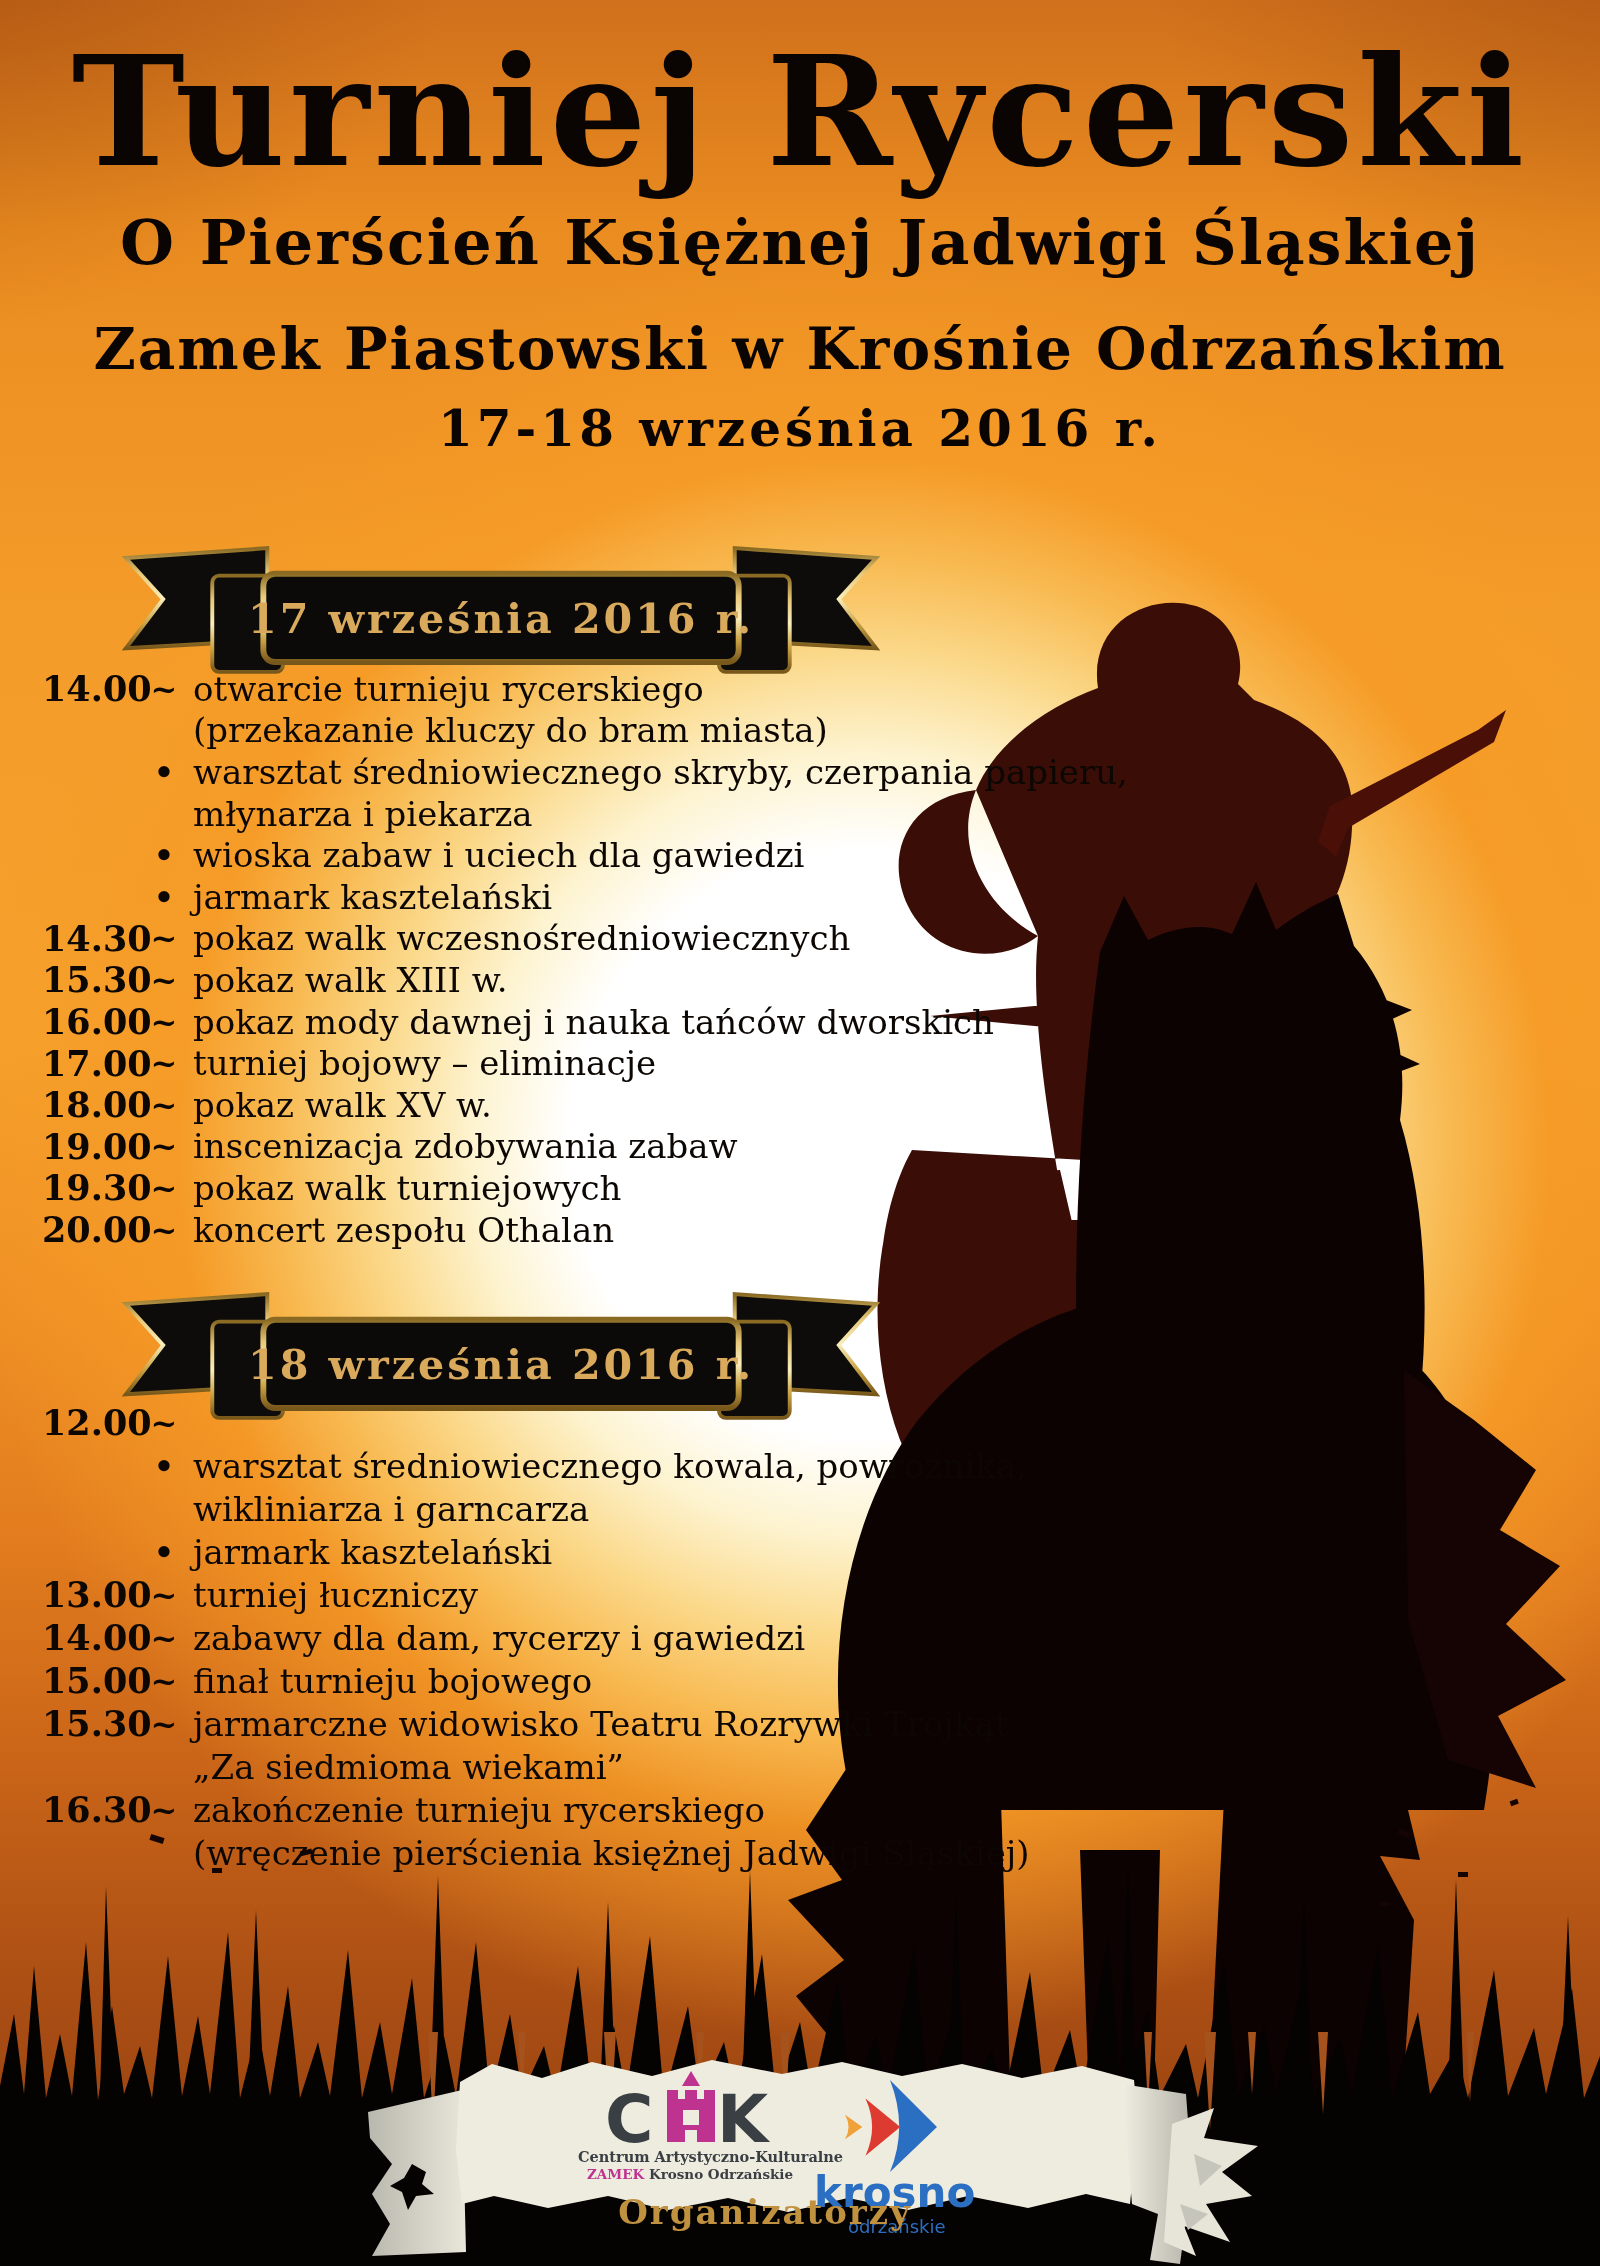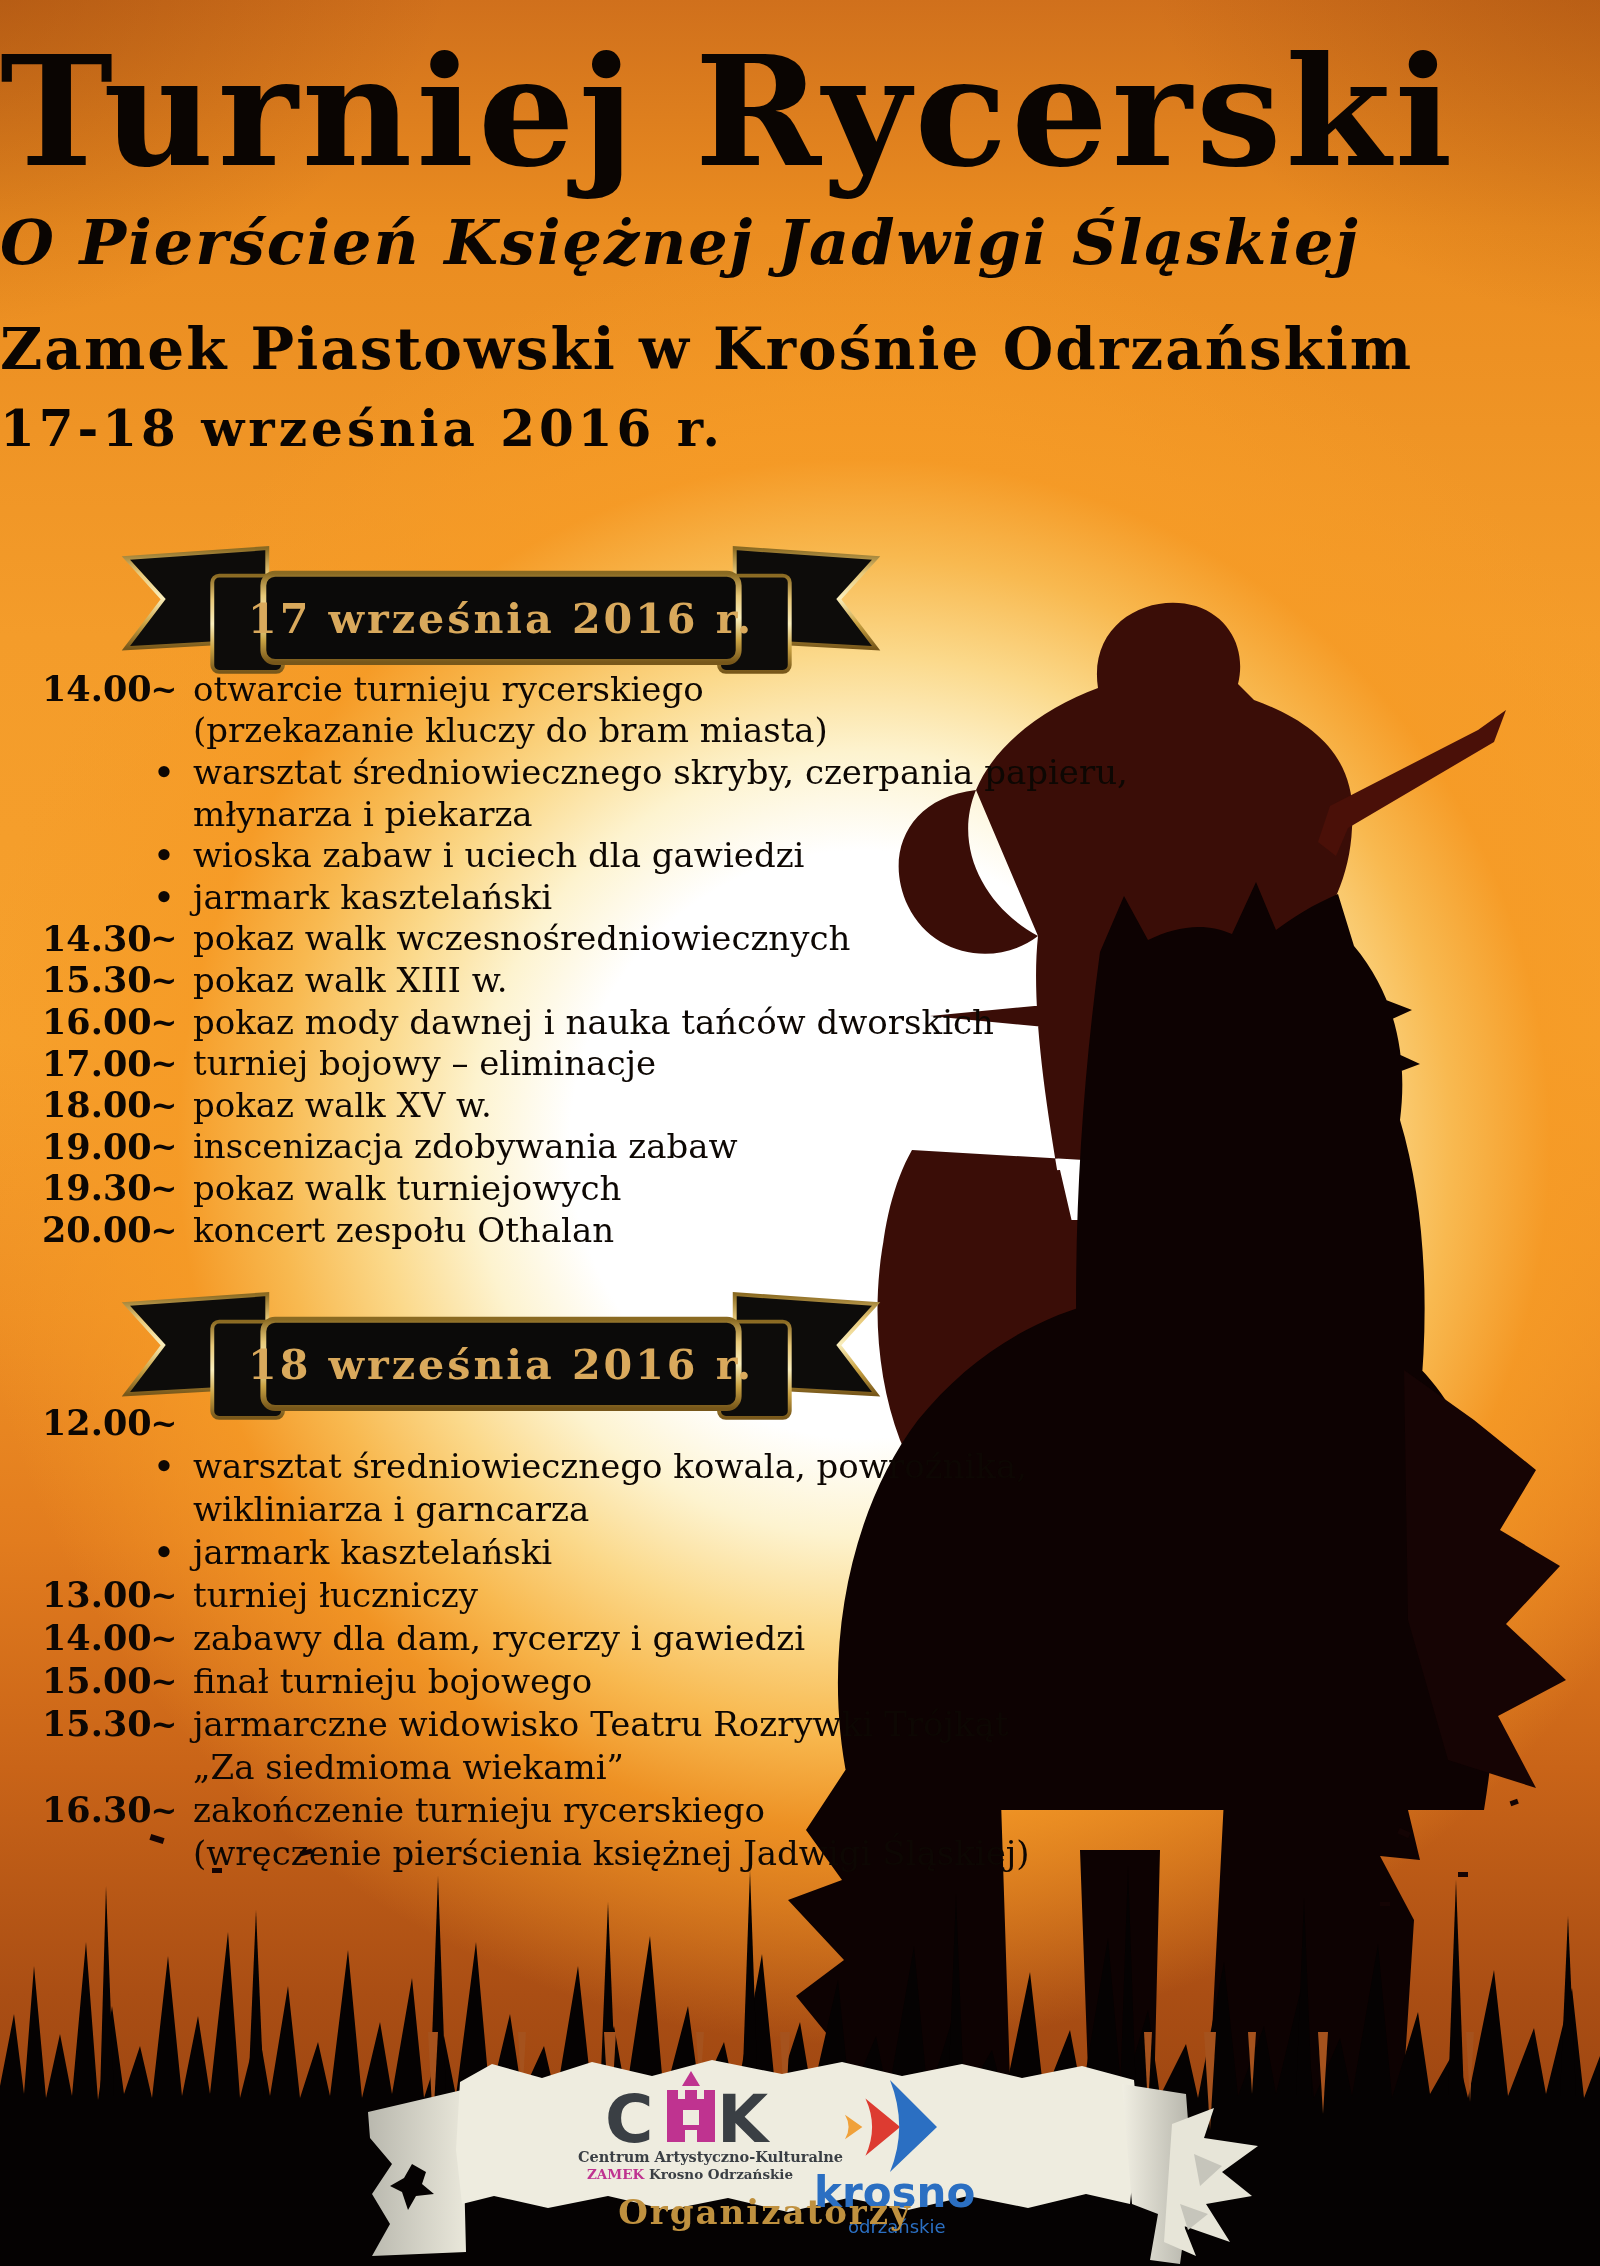--- a/index.html
+++ b/index.html
@@ -6,24 +6,24 @@
   .poster{
     position:relative;width:1600px;height:2266px;overflow:hidden;
     font-family:"DejaVu Serif",serif;
     background:
       radial-gradient(circle 980px at 54% 50.5%, #ffffff 0%, #ffffff 30%, #fdf3cf 40%, #fbd98b 50%, #f8b950 60%, rgba(246,155,38,.82) 70%, rgba(246,155,38,0) 92%),
       radial-gradient(ellipse 900px 700px at -5% -4%, rgba(140,60,8,.5), rgba(140,60,8,0) 60%),
       radial-gradient(ellipse 900px 700px at 105% -4%, rgba(140,60,8,.45), rgba(140,60,8,0) 60%),
       linear-gradient(180deg,#d0701c 0%,#ea8c20 10%,#f49c2a 28%,#f6a02c 46%,#ee8f24 58%,#e27c1e 68%,#c96418 78%,#aa4e14 88%,#8f3d0e 100%);
   }
   .abs{position:absolute;}
-  .ctr{left:0;right:0;}
+  .ctr{left:0;right:0;text-align:center;}
   .hdr{color:#0a0502;font-weight:bold;line-height:1;}
   .title{top:36px;font-size:152px;letter-spacing:4px;}
-  .sub1{top:212px;font-size:62px;letter-spacing:2px;font-style:italic;}
+  .sub1{top:212px;font-size:62px;letter-spacing:2px;}
   .sub2{top:320px;font-size:58px;letter-spacing:2px;}
   .dateline{top:404px;font-size:50px;letter-spacing:4px;}
   svg{display:block;}
   .scene{left:0;top:0;width:1600px;height:2266px;}
   .ribbon{position:absolute;width:766px;height:138px;}
   .r1{left:118px;top:542px;}
   .r2{left:118px;top:1288px;}
   .rib-label{font-family:"DejaVu Serif",serif;font-weight:bold;letter-spacing:3px;}
   .sched{position:absolute;left:42px;width:1280px;color:#0d0703;}
   .s1{top:668px;}

